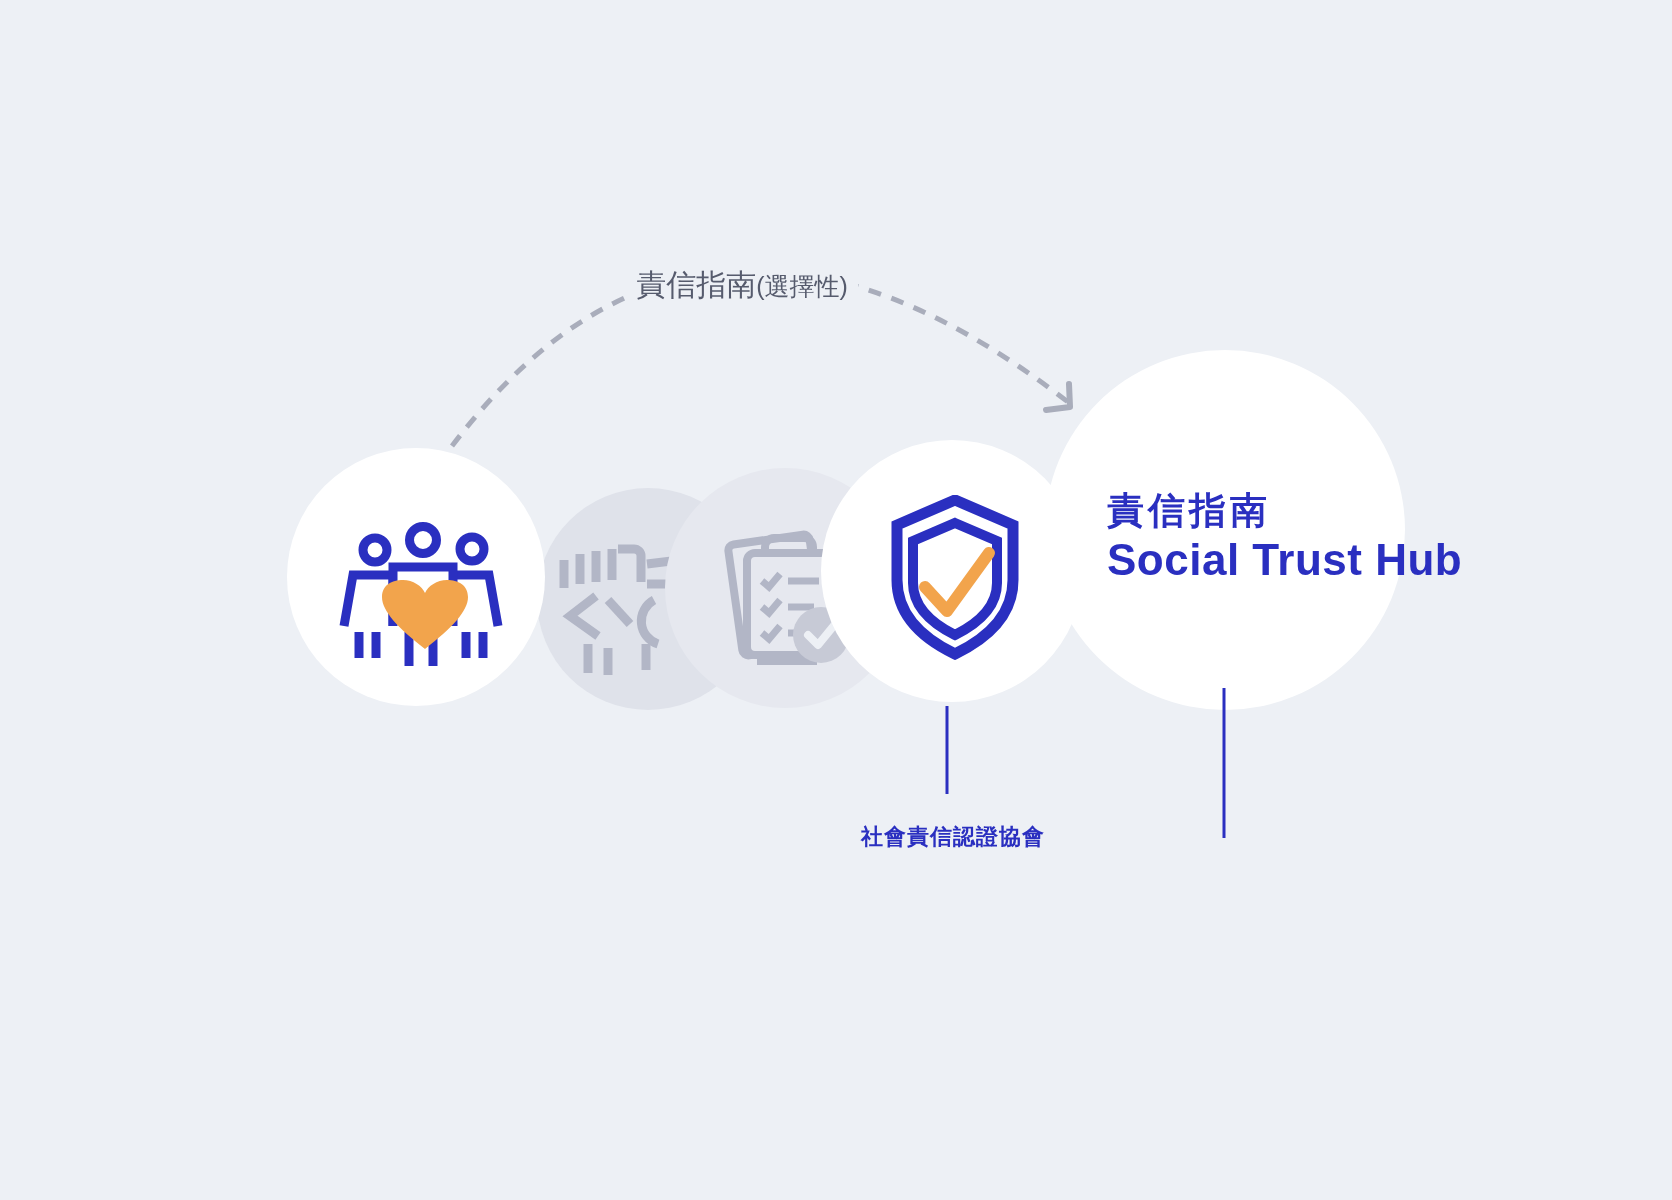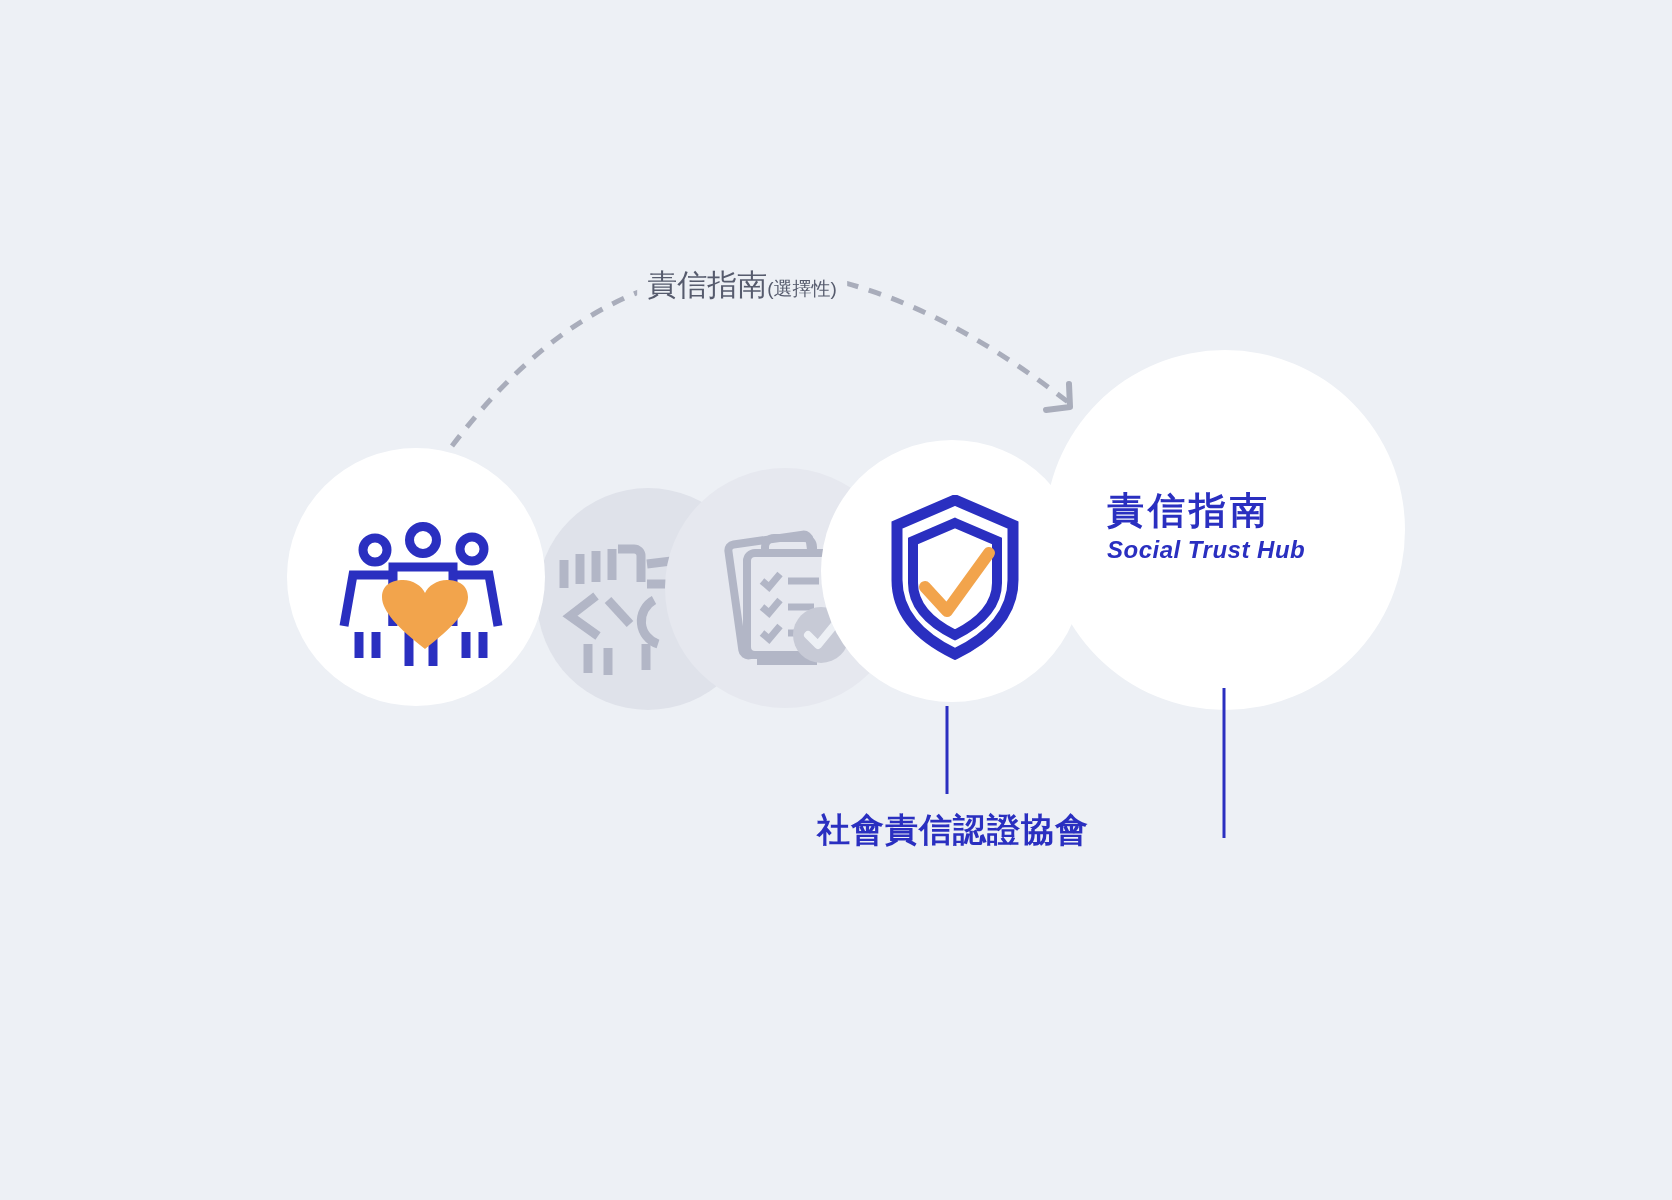--- a/index.html
+++ b/index.html
@@ -23,36 +23,36 @@
   .people-icon{left:49px;top:70px;}
   .handshake-icon{left:13px;top:52px;}
   .clipboard-icon{left:48px;top:55px;}
   .shield-icon{left:64px;top:55px;}
   .hub-text{
     position:absolute;left:62px;top:142px;
     color:#2a2fc0;font-weight:bold;line-height:1;
     white-space:nowrap;
   }
   .hub-zh{font-size:37px;letter-spacing:4px;margin-bottom:9px;}
-  .hub-en{font-size:24px;letter-spacing:0.5px;font-style:italic;}
+  .hub-en{font-size:44px;letter-spacing:0.5px;}
   .overlay{position:absolute;left:0;top:0;pointer-events:none;}
   .upload-label{
     position:absolute;left:742px;top:263px;
     transform:translateX(-50%);
     background:#edf0f5;
     padding:2px 10px;
     color:#565b6d;
     white-space:nowrap;
     font-size:30px;font-weight:normal;
   }
-  .upload-label .paren{font-size:19px;text-align:center;}
+  .upload-label .paren{font-size:25px;text-align:center;}
   .callout{
     position:absolute;transform:translateX(-50%);
-    color:#2a2fc0;font-weight:bold;font-size:33px;
-    white-space:nowrap;letter-spacing:1px;
+    color:#2a2fc0;font-weight:bold;font-size:22px;
+    white-space:nowrap;letter-spacing:1px;margin-top:14px;
   }
   .callout-1{left:953px;top:808px;}
   .callout-2{left:1224px;top:850px;}
 </style>
 </head>
 <body>
 
 <div class="canvas">
 
   <div class="circle c2">

